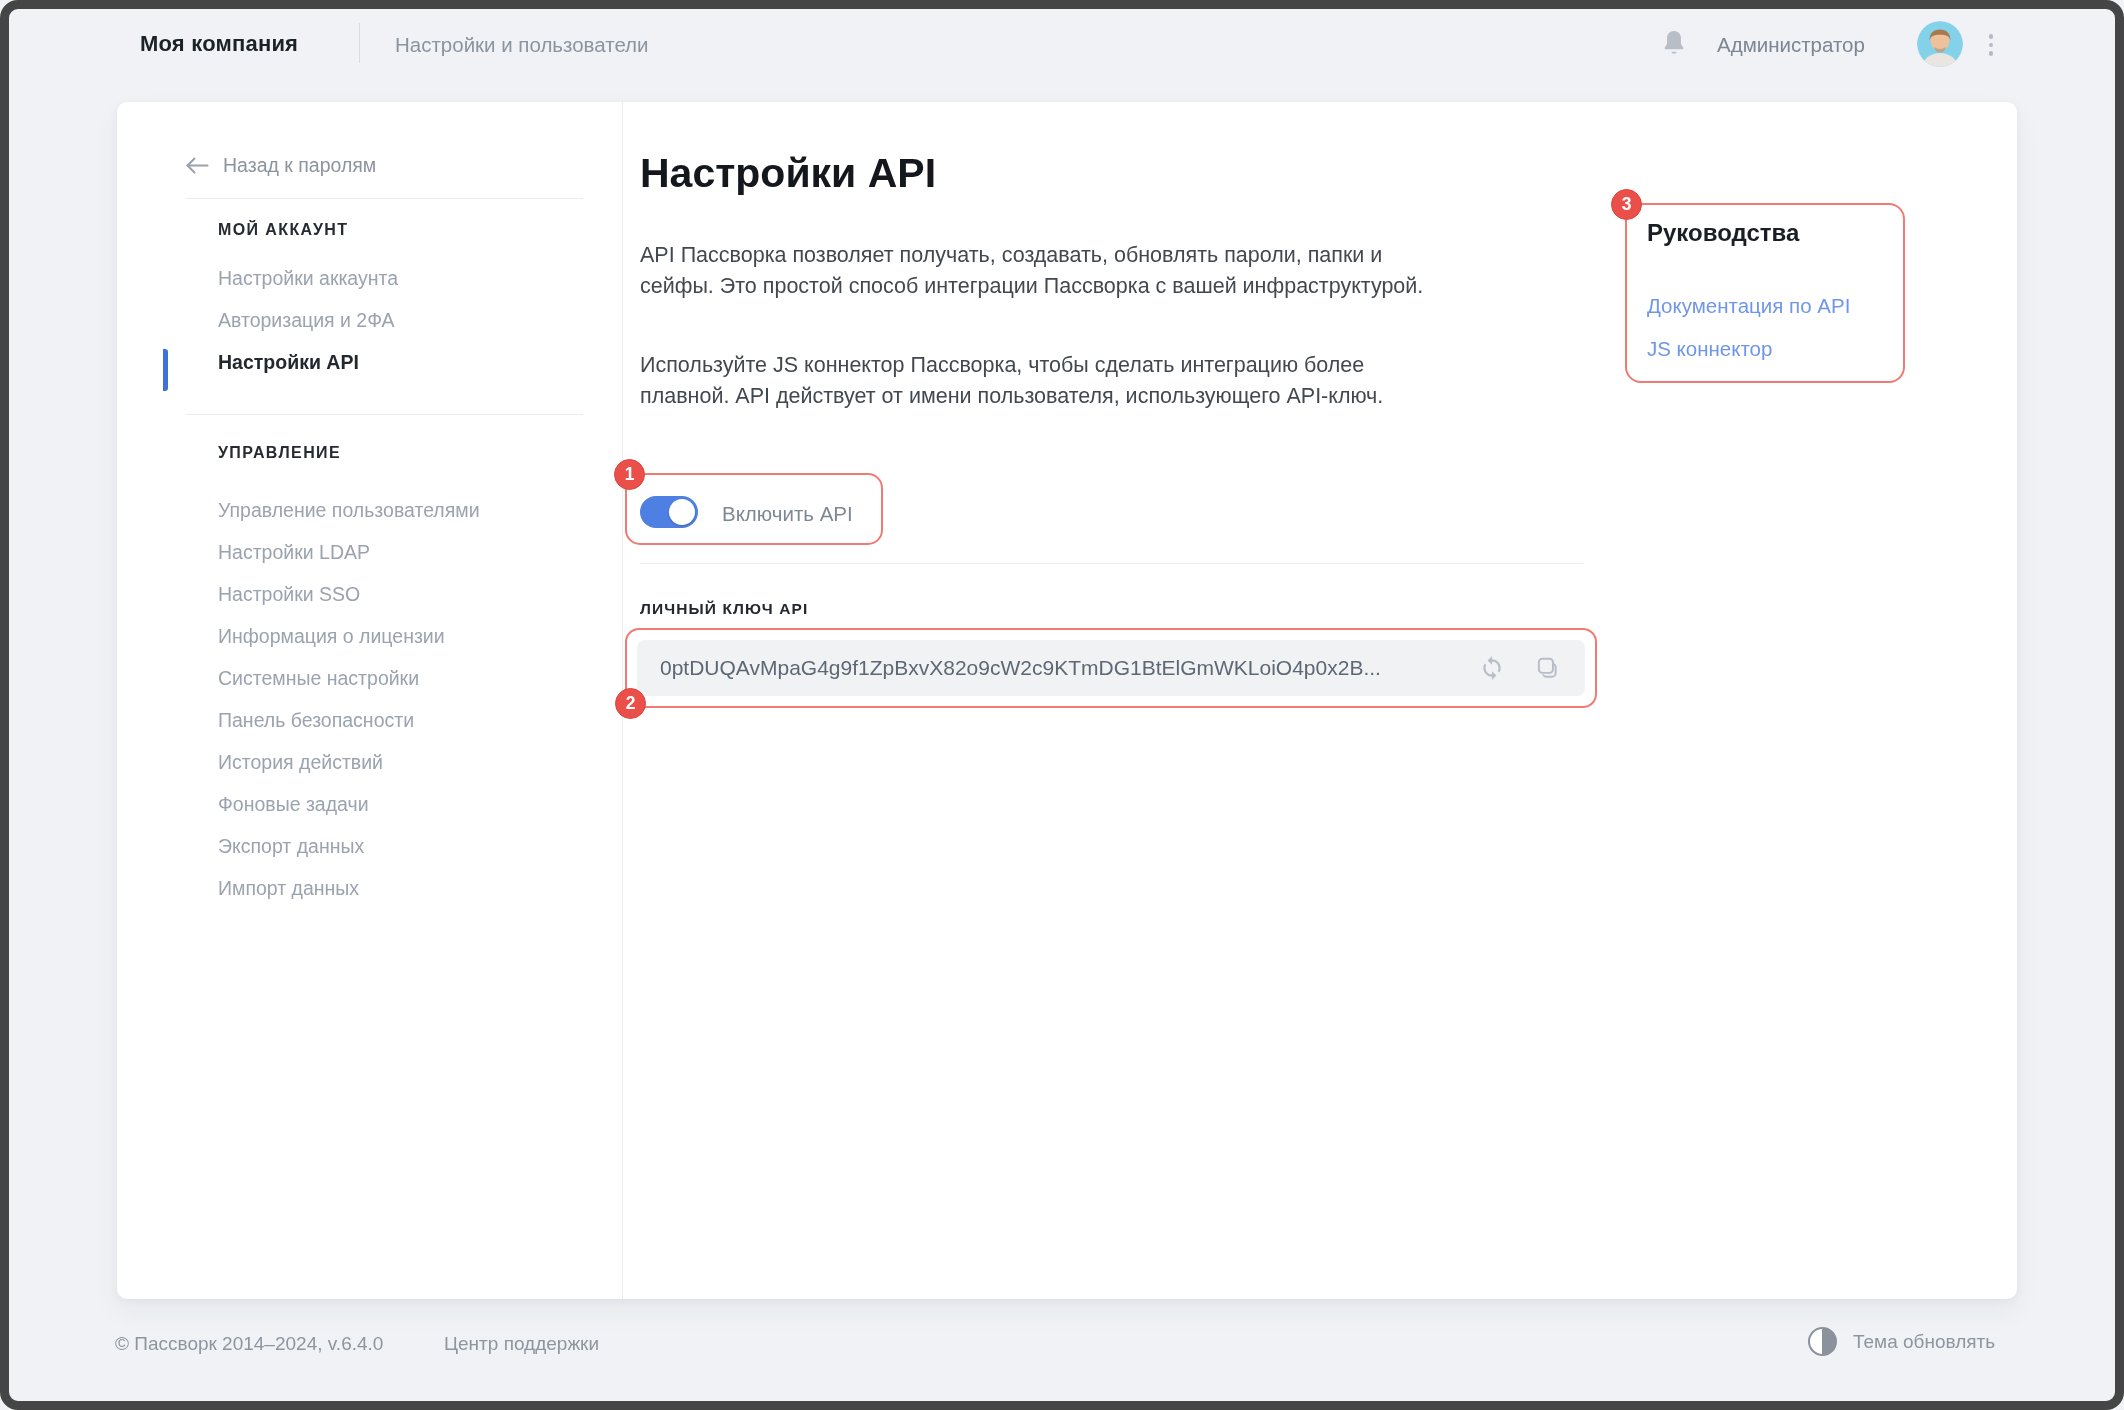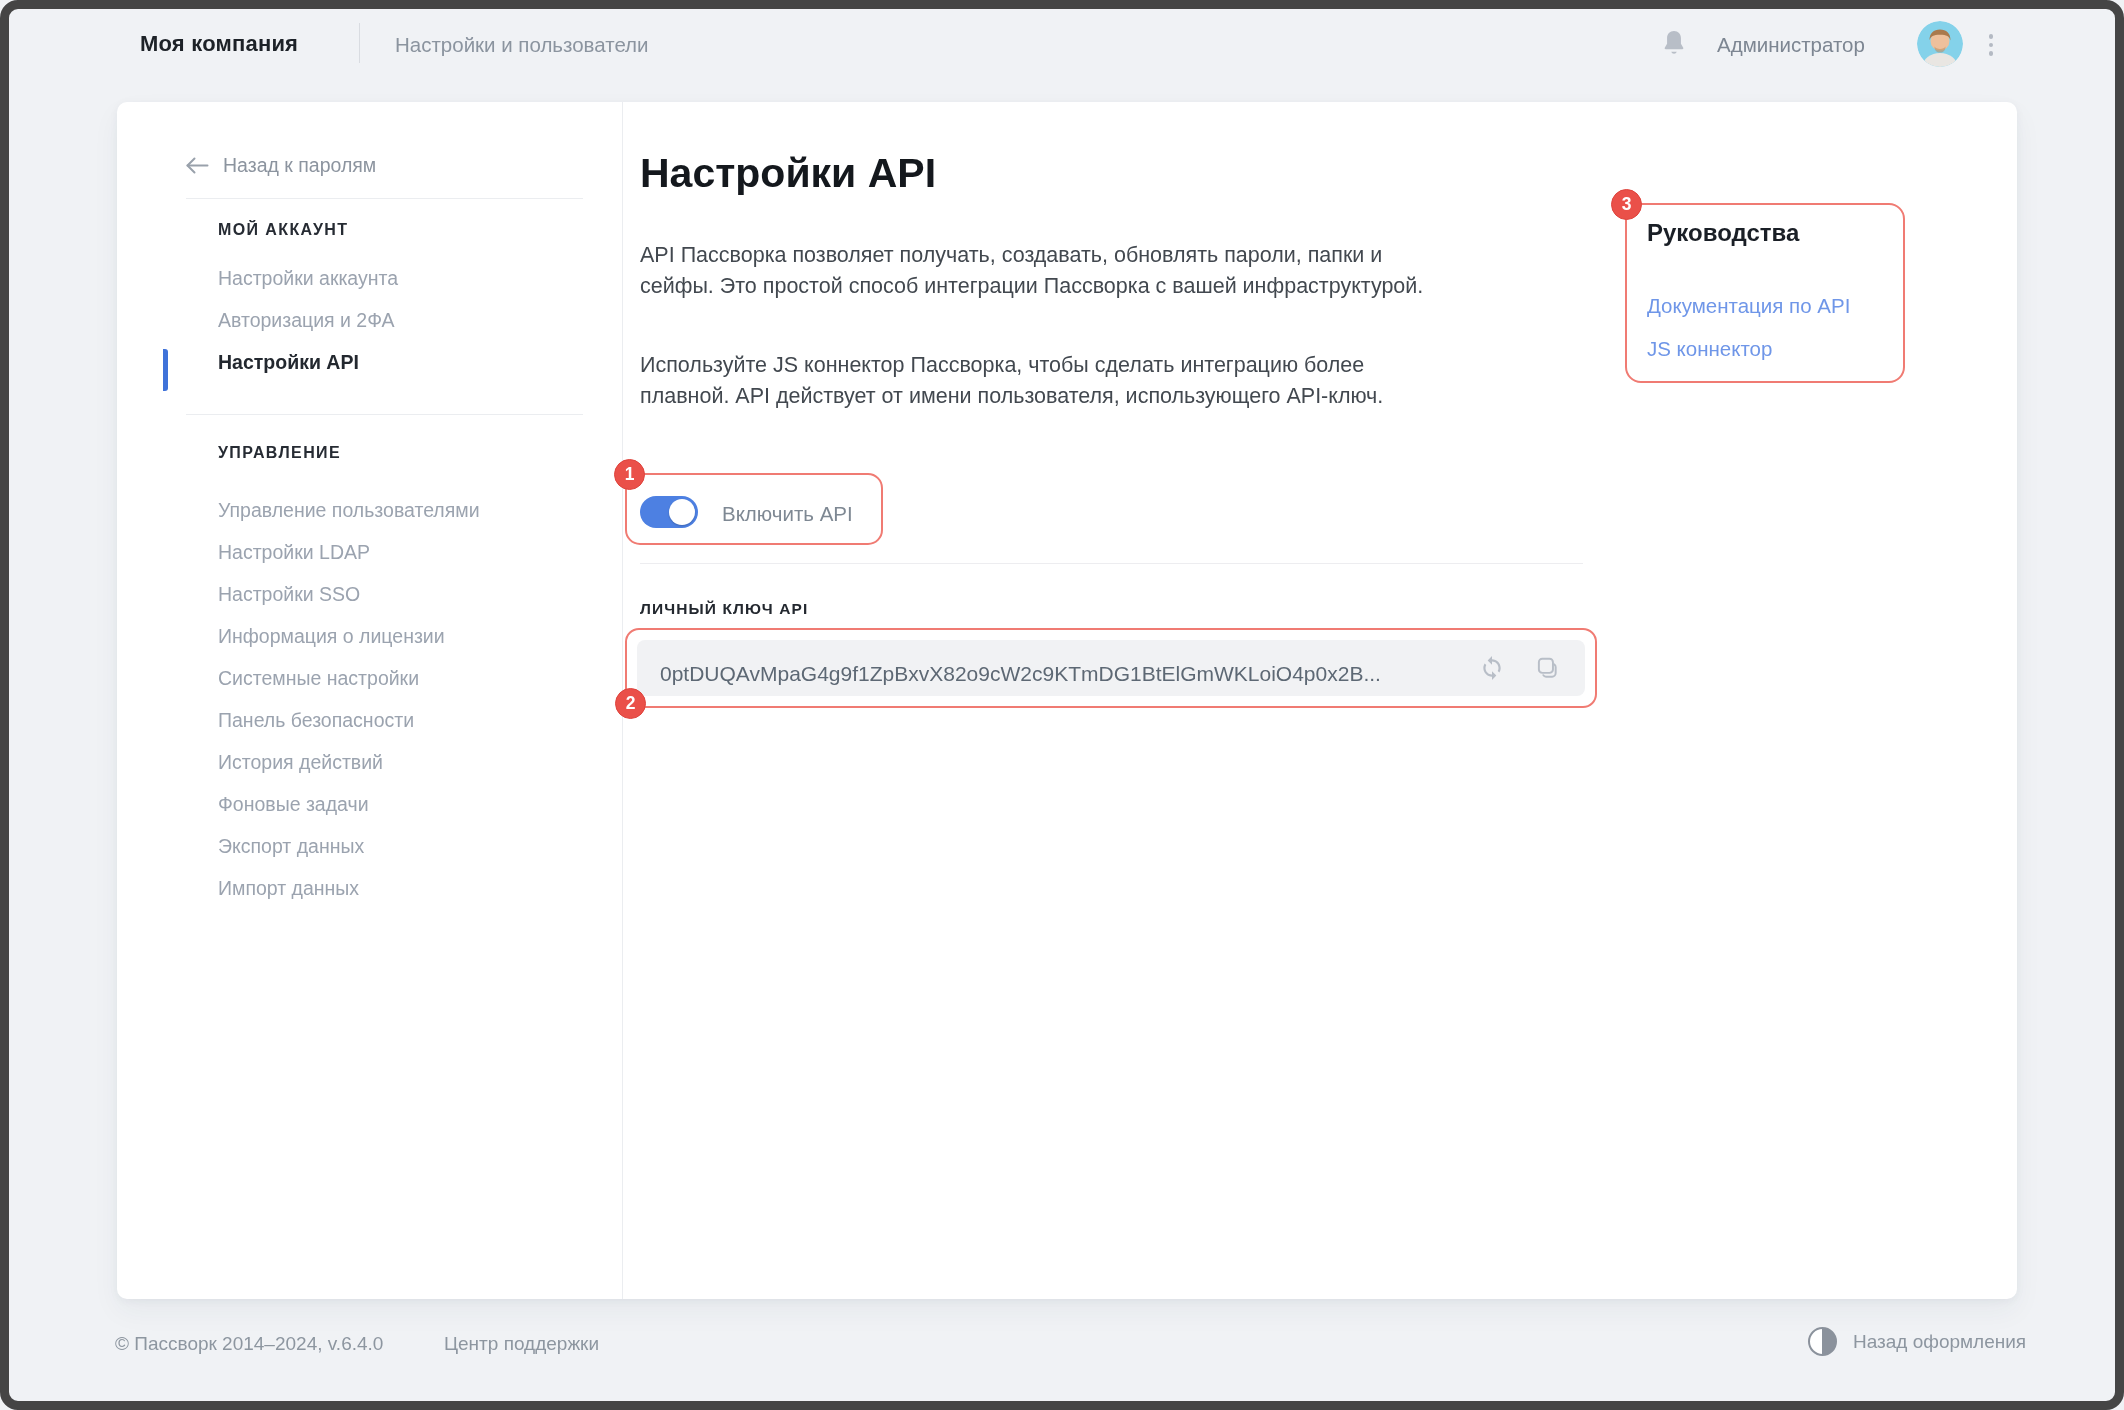--- a/index.html
+++ b/index.html
@@ -64,21 +64,21 @@
     border-radius: 50%; background: #ffffff; box-shadow: 0 1px 2px rgba(0,0,0,.2);
   }
   .toggle-label { position: absolute; left: 605px; top: 400px; font-size: 20.5px; color: #7e8893; }
   .content-div { position: absolute; left: 523px; top: 461px; width: 943px; height: 1px; background: #ededf0; }
   .key-label { position: absolute; left: 523px; top: 498px; font-size: 15.5px; font-weight: bold; letter-spacing: 1.1px; color: #23282f; }
   .key-field {
     position: absolute; left: 520px; top: 538px; width: 948px; height: 56px;
     background: #f1f2f4; border-radius: 8px; cursor: text;
   }
   .key-value {
-    position: absolute; left: 23px; top: 0; height: 68px; display: flex; align-items: center;
+    position: absolute; left: 23px; top: 0; height: 56px; display: flex; align-items: center;
     font-size: 21px; color: #5d6874; white-space: nowrap;
   }
   .key-icon { position: absolute; top: 15px; width: 26px; height: 26px; cursor: pointer; }
   .icon-refresh { left: 842px; }
   .icon-copy { left: 897px; }
   
   .guides-title { position: absolute; left: 1530px; top: 117px; font-size: 24px; font-weight: bold; color: #1a1f26; }
   .g-link { position: absolute; left: 1530px; font-size: 20.5px; color: #6f96e8; cursor: pointer; text-decoration: none; }
   .g-link-1 { top: 192px; }
   .g-link-2 { top: 235px; }
@@ -188,16 +188,16 @@
   <div class="badge badge-3">3</div>
   <div class="guides-title">Руководства</div>
   <a class="g-link g-link-1">Документация по API</a>
   <a class="g-link g-link-2">JS коннектор</a>
 </div>
 
 <div class="f-copy">© Пассворк 2014–2024, v.6.4.0</div>
 <div class="f-support">Центр поддержки</div>
 <div class="f-theme">
   <div class="theme-icon"></div>
-  <span>Назад оформления</span>
+  <span>Тема обновлять</span>
 </div>
 
 <div class="frame"></div>
 
 </body></html>

